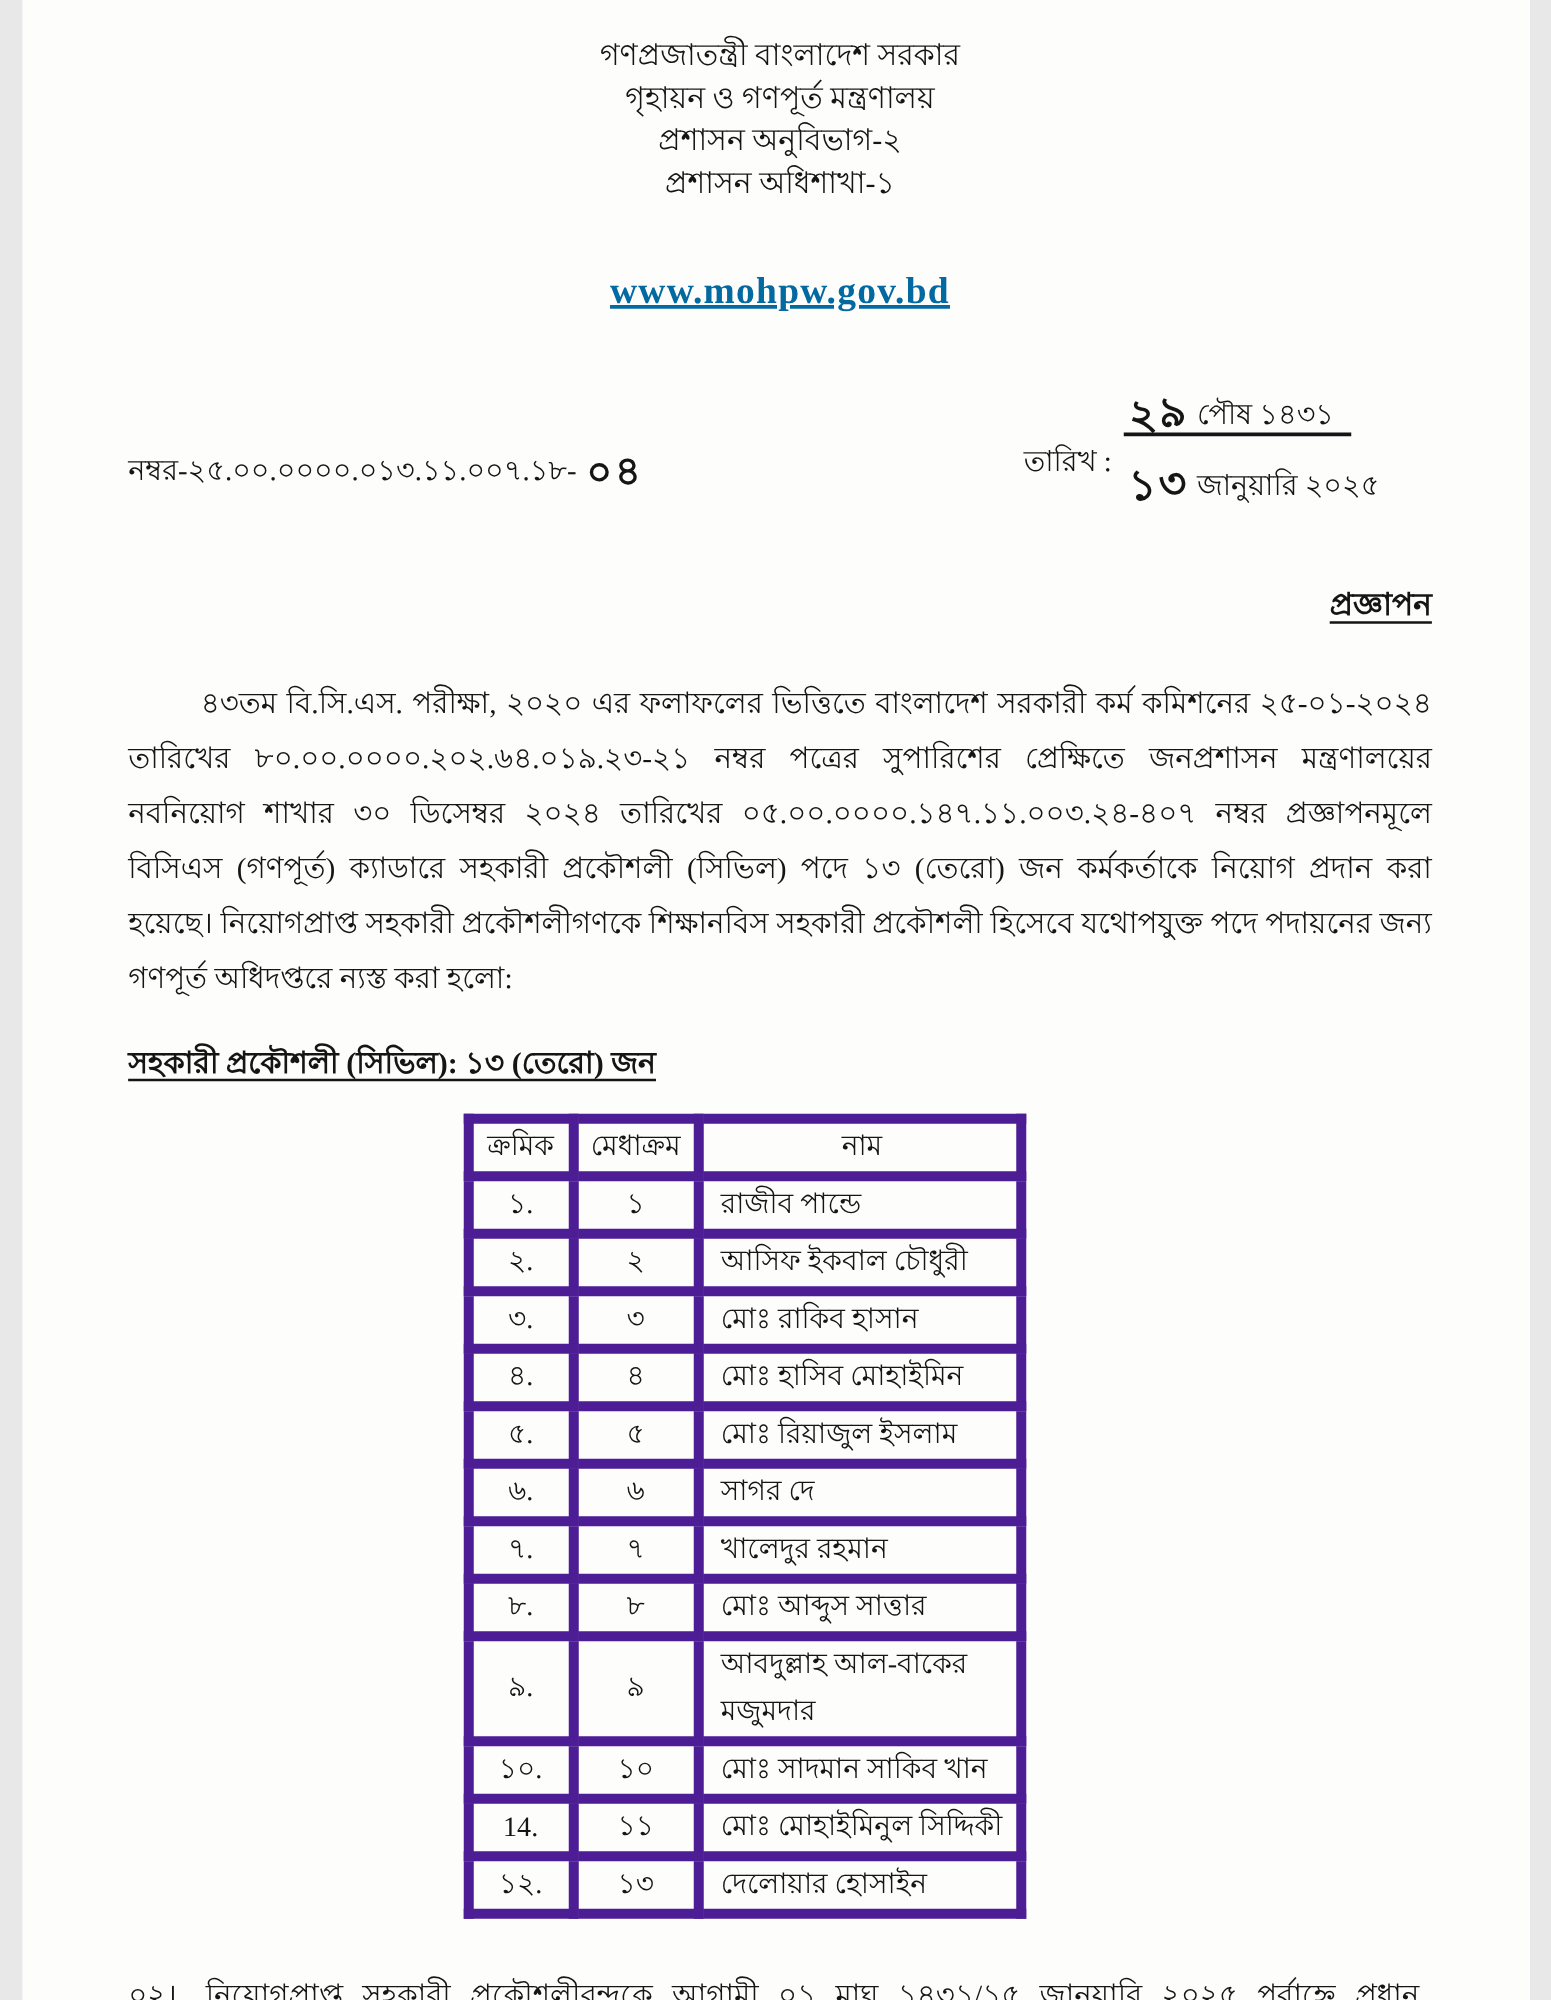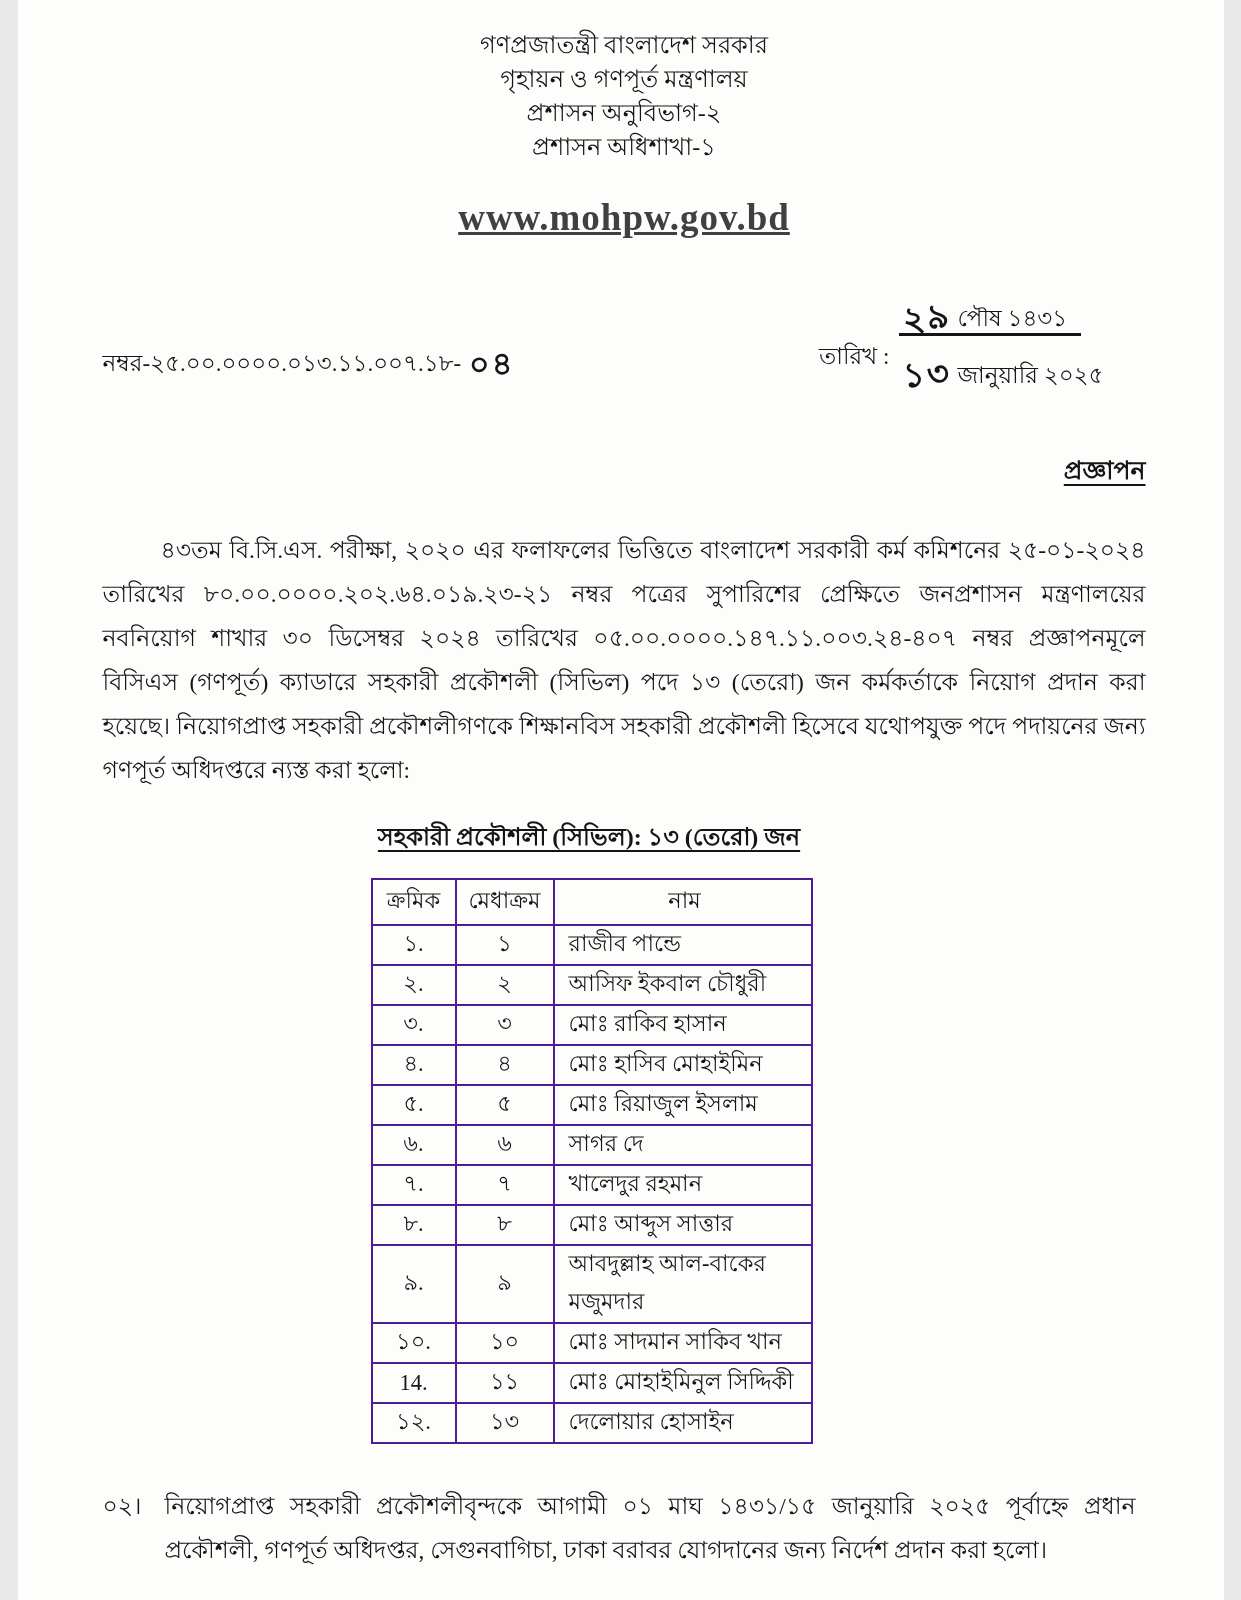--- a/index.html
+++ b/index.html
@@ -14,26 +14,26 @@
     background: #fdfdfc;
     overflow: hidden;
     padding: 28px 78px 20px 85px;
   }
 
   
   .letterhead { text-align: center; line-height: 34px; font-size: 24px; }
   .letterhead .org { display: block; }
   .letterhead .site {
     display: inline-block;
-    margin-top: 3px;
-    font-size: 37px;
+    margin-top: 18px;
+    font-size: 30px;
     font-weight: bold;
     letter-spacing: 1px;
     text-decoration: underline;
-    color: #404040;
+    color: #0369a1;
     font-family: "Liberation Serif", serif;
   }
 
   
   .memo-row {
     margin-top: 52px;
     display: flex;
     justify-content: space-between;
     align-items: flex-end;
   }
@@ -72,34 +72,34 @@
     font-size: 23.5px;
     line-height: 44px;
     text-align: justify;
     text-indent: 58px;
   }
 
   
   .table-title {
     margin-top: 26px;
     margin-right: 70px;
-    text-align: center;
+    text-align: left;
     font-size: 24px;
     font-weight: bold;
     text-decoration: underline;
     text-underline-offset: 5px;
   }
   table.appointees {
     margin-top: 20px;
     margin-left: 268px;
     border-collapse: collapse;
     font-size: 22.5px;
   }
   table.appointees th, table.appointees td {
-    border: 2px solid #4c1d95;
+    border: 8px solid #4c1d95;
     padding: 0 10px;
   }
   table.appointees th { font-weight: normal; height: 46px; }
   table.appointees td { height: 33px; }
   .col-serial { width: 84px; text-align: center; }
   .col-merit  { width: 98px; text-align: center; }
   .col-name   { width: 258px; text-align: left; padding-left: 14px !important; }
   table.appointees th.col-name { text-align: center; }
 
   

